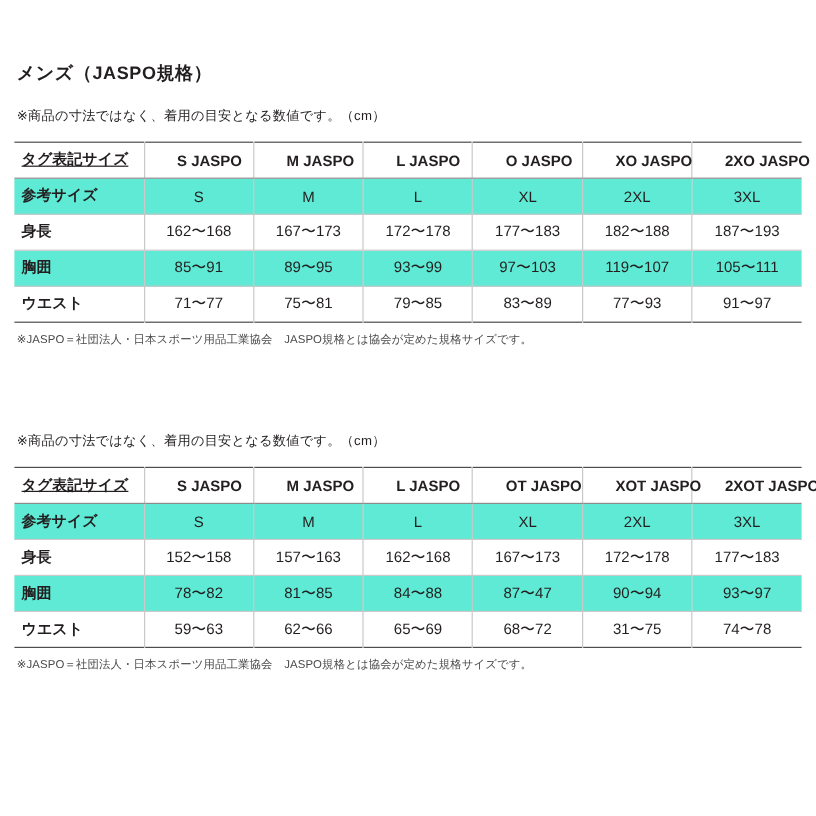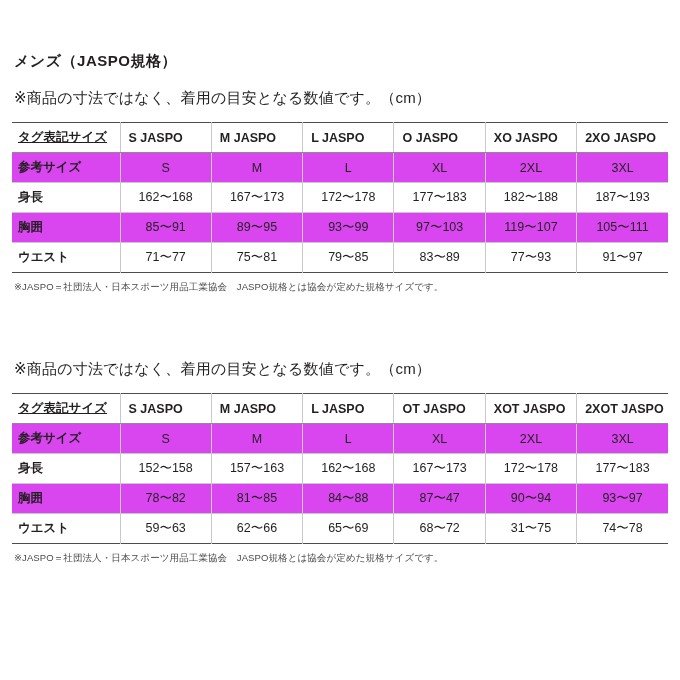--- a/index.html
+++ b/index.html
@@ -30,21 +30,21 @@
   .section-ladies { top: 360px; }
 
   .sec-title {
     font-size: 15px;
     font-weight: bold;
     letter-spacing: 0.5px;
     margin: 0 0 18px 2px;
     color: #231f20;
   }
   .sec-note {
-    font-size: 15px;
+    font-size: 11px;
     margin: 0 0 14px 2px;
     color: #231f20;
     letter-spacing: 0.2px;
   }
   table.size-table {
     border-collapse: collapse;
     width: 656px;
     table-layout: fixed;
     border-top: 1px solid #4d4d4d;
     border-bottom: 1px solid #4d4d4d;
@@ -69,28 +69,28 @@
   }
   table.size-table td.rowhead {
     text-align: left;
     font-weight: bold;
     padding-left: 6px;
     width: 108px;
   }
   table.size-table tr.header-row td {
     font-weight: bold;
     text-align: left;
-    padding-left: 8px;
+    padding-left: 27px;
   }
   table.size-table tr.header-row td.rowhead {
     padding-left: 6px;
     text-decoration: underline;
   }
   table.size-table tr.shaded td {
-    background: #d946ef;
+    background: #5eead4;
   }
   table.size-table tr.header-row {
     border-bottom: 1px solid #4d4d4d;
   }
   table.size-table tr.header-row td {
     border-bottom: 1px solid #8c8c8c;
   }
   .foot-note {
     font-size: 9.5px;
     color: #4a4a4a;

